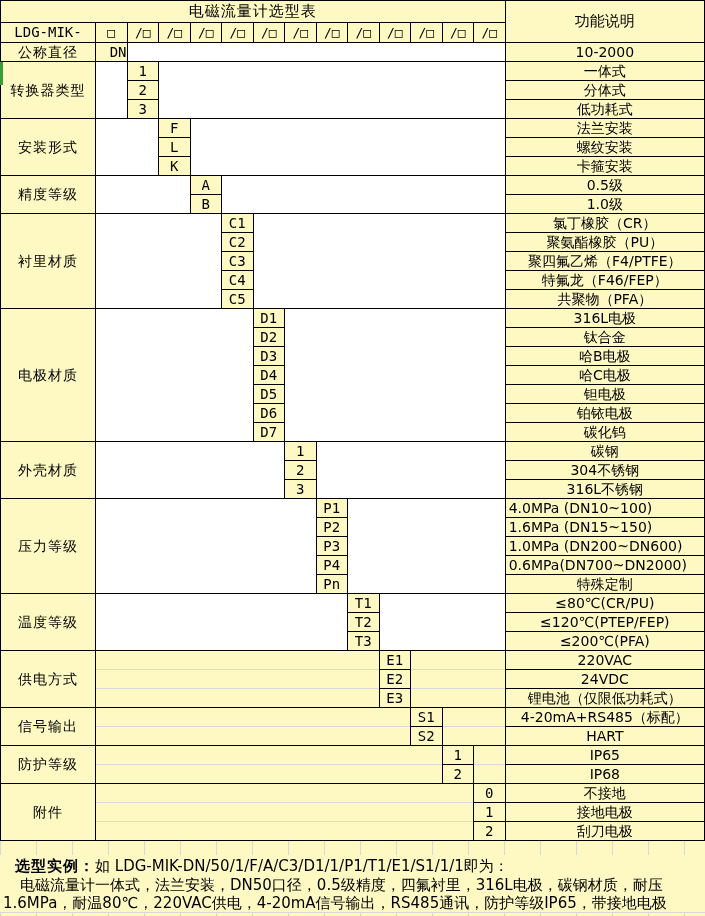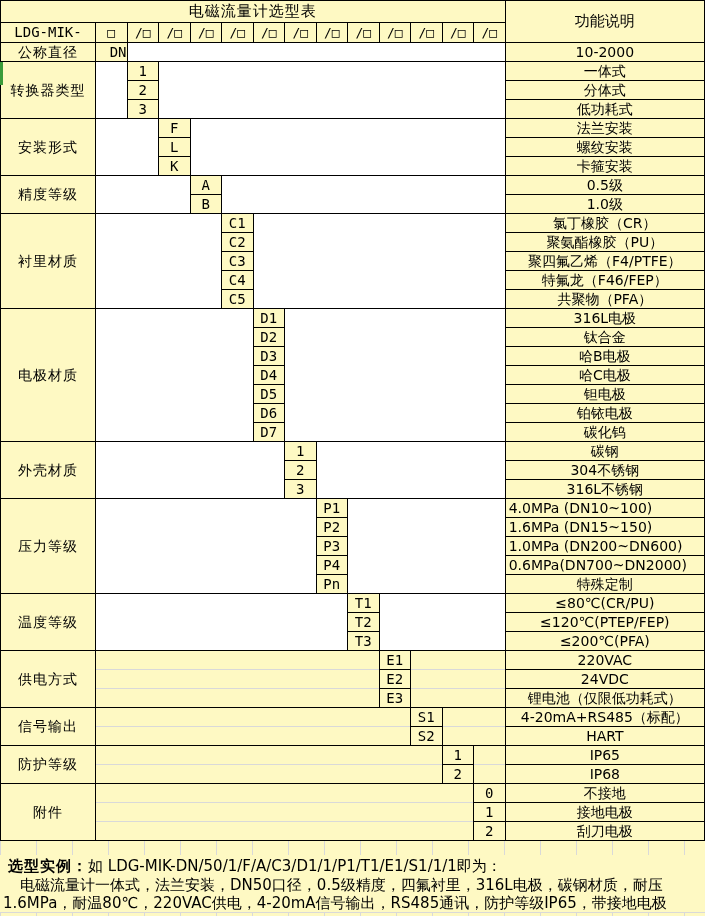--- a/index.html
+++ b/index.html
@@ -22,21 +22,21 @@
   .fillg{border-left:1px solid #000;border-right:1px solid #000;border-top:1px solid #d9d9d9;}
   .fillg.first{border-top:1px solid #000;}
   .fillg.last{border-bottom:1px solid #000;}
   .desc{font-size:14px;}
   .desc.left{text-align:left;padding-left:3px;}
 
   .marker{position:absolute;left:0;top:62px;width:3px;height:23px;background:#3a9b3a;}
 
   .vstubs{width:705px;height:14px;background-image:repeating-linear-gradient(to right,#d9d9d9 0,#d9d9d9 1px,transparent 1px,transparent 36px);}
   .example{padding:1px 0 0 0;}
-  .example .l1{font-size:15px;height:20px;line-height:20px;padding-left:8px;white-space:nowrap;}
+  .example .l1{font-size:15px;height:20px;line-height:20px;padding-left:15px;white-space:nowrap;}
   .example .l1 b{letter-spacing:1px;}
   .example .l2{font-size:15px;height:18px;line-height:18px;padding-left:20px;white-space:nowrap;}
   .example .l3{font-size:15px;height:18px;line-height:18px;padding-left:3px;white-space:nowrap;}
   .bgrid{width:705px;height:9px;border-top:1px solid #d9d9d9;background-image:repeating-linear-gradient(to right,#d9d9d9 0,#d9d9d9 1px,transparent 1px,transparent 36px);}
 </style>
 </head>
 <body>
 
 <div class="page">
   <div class="marker"></div>

